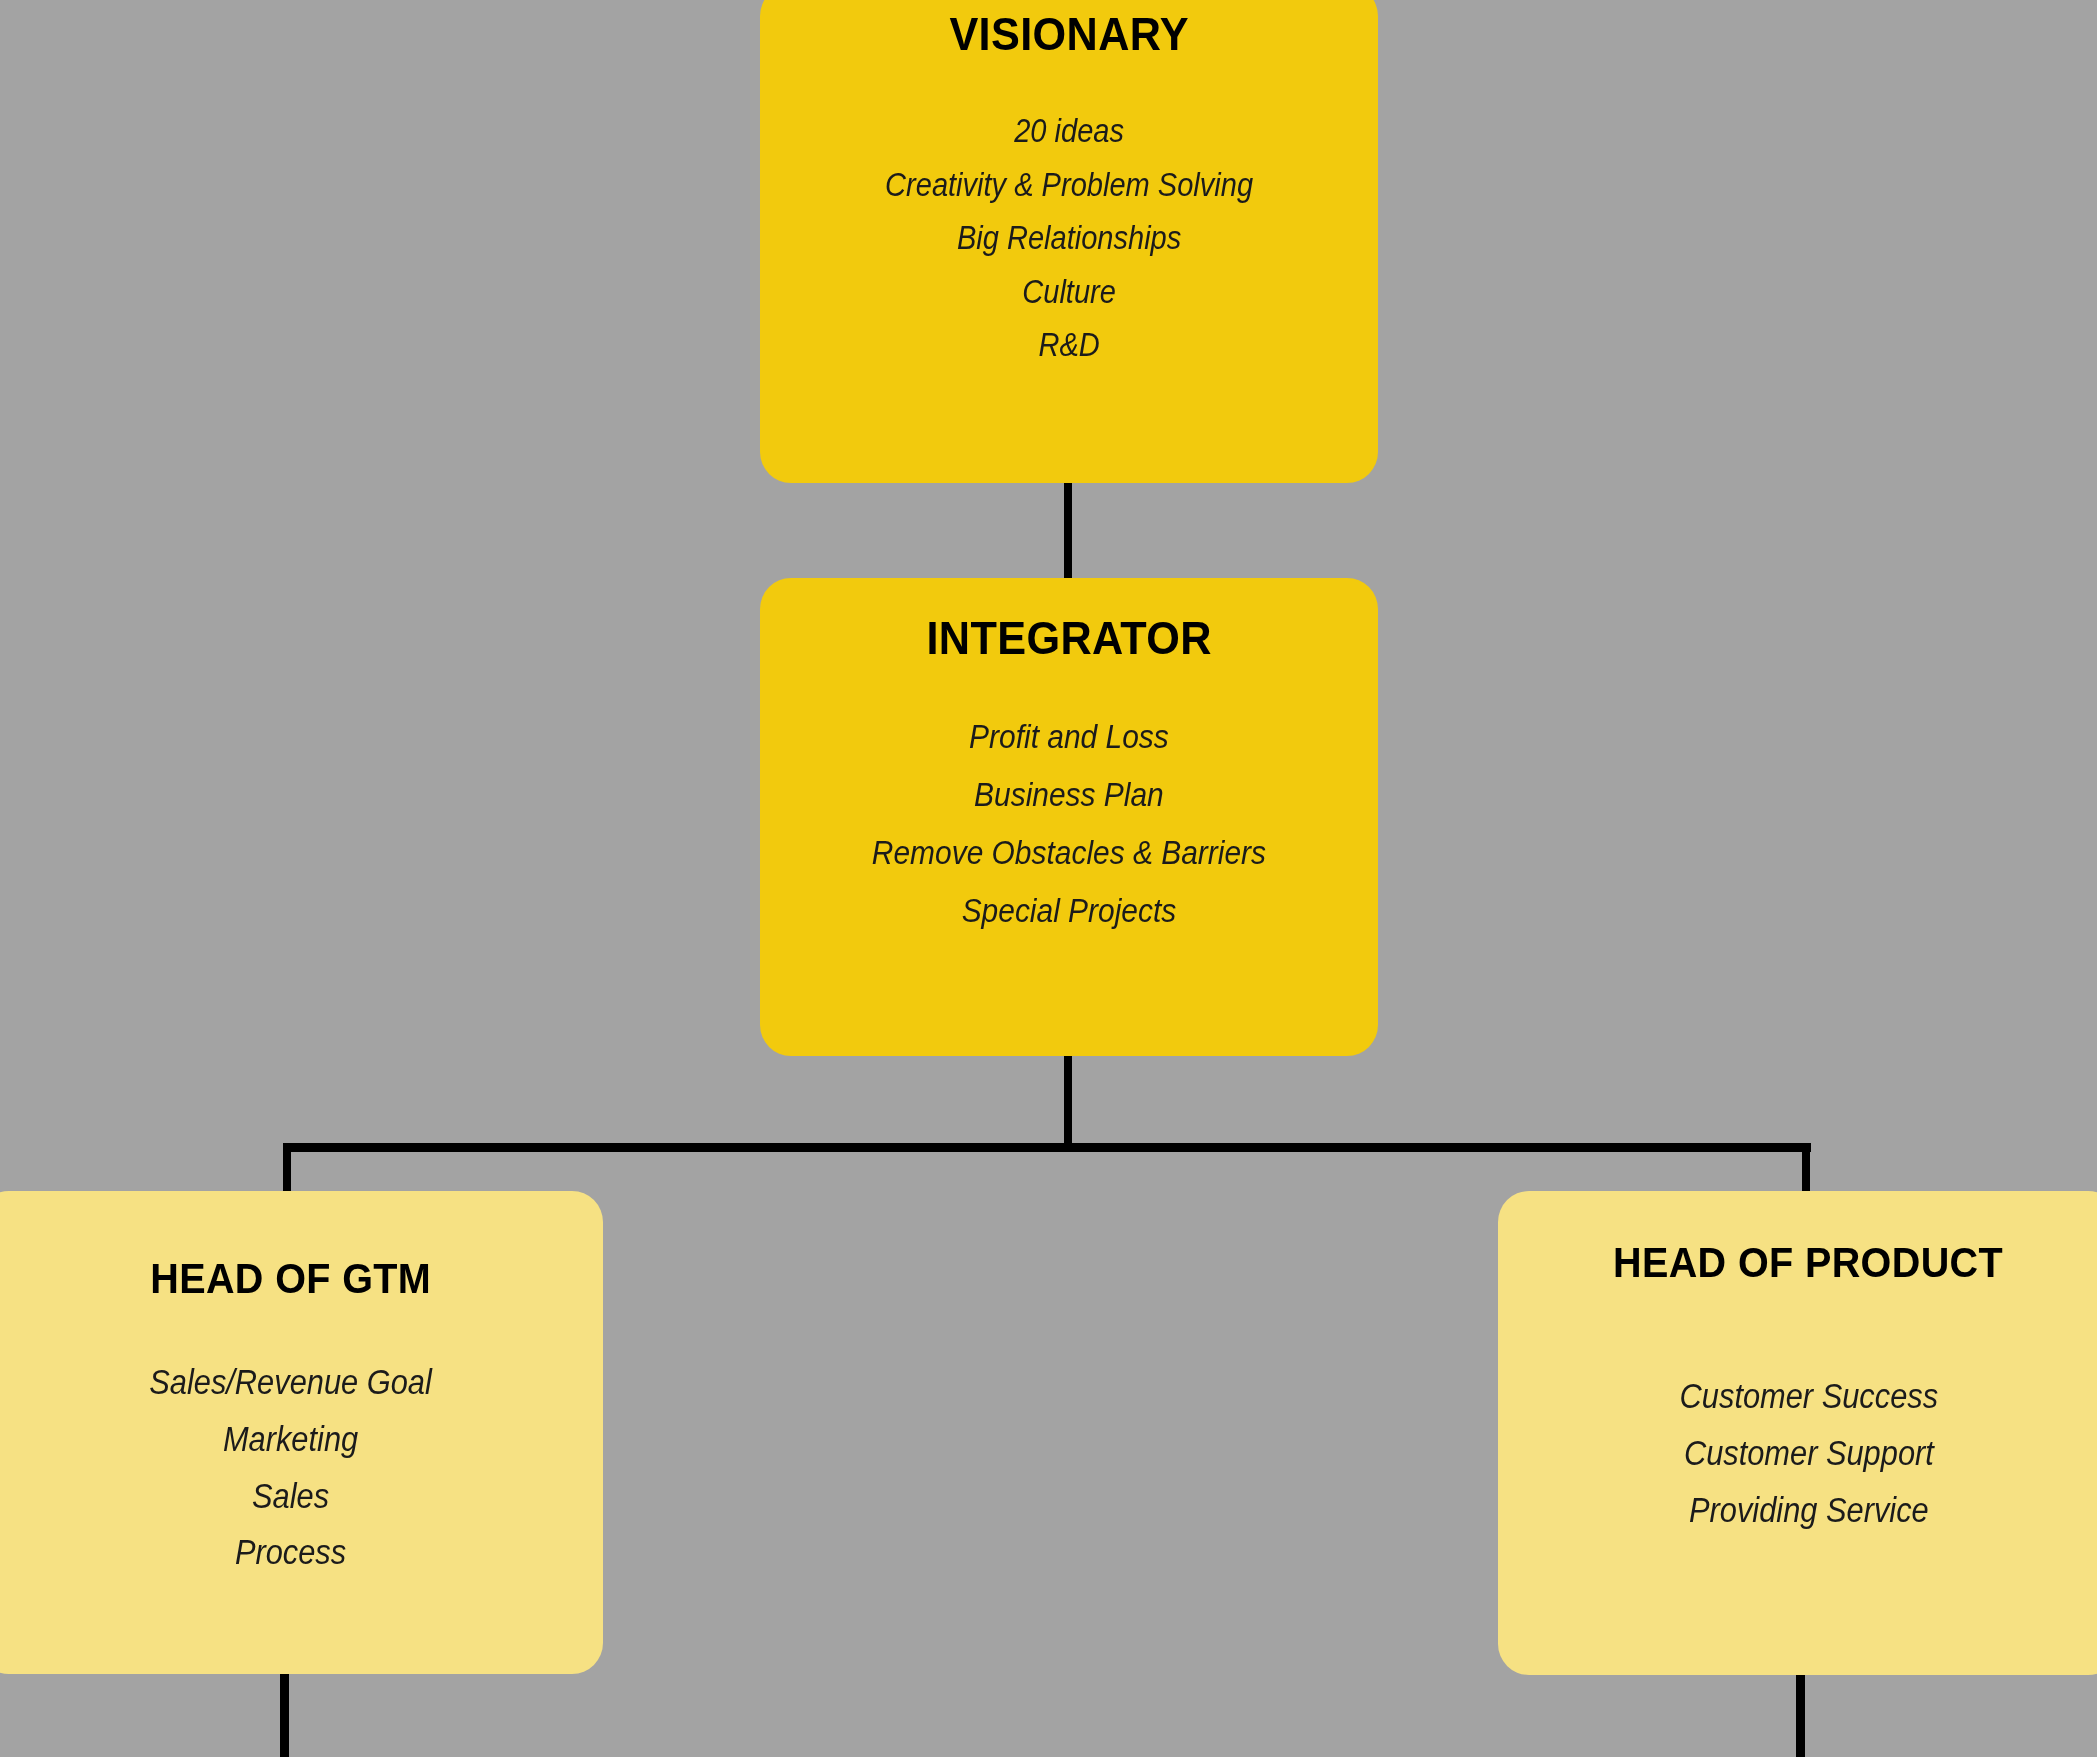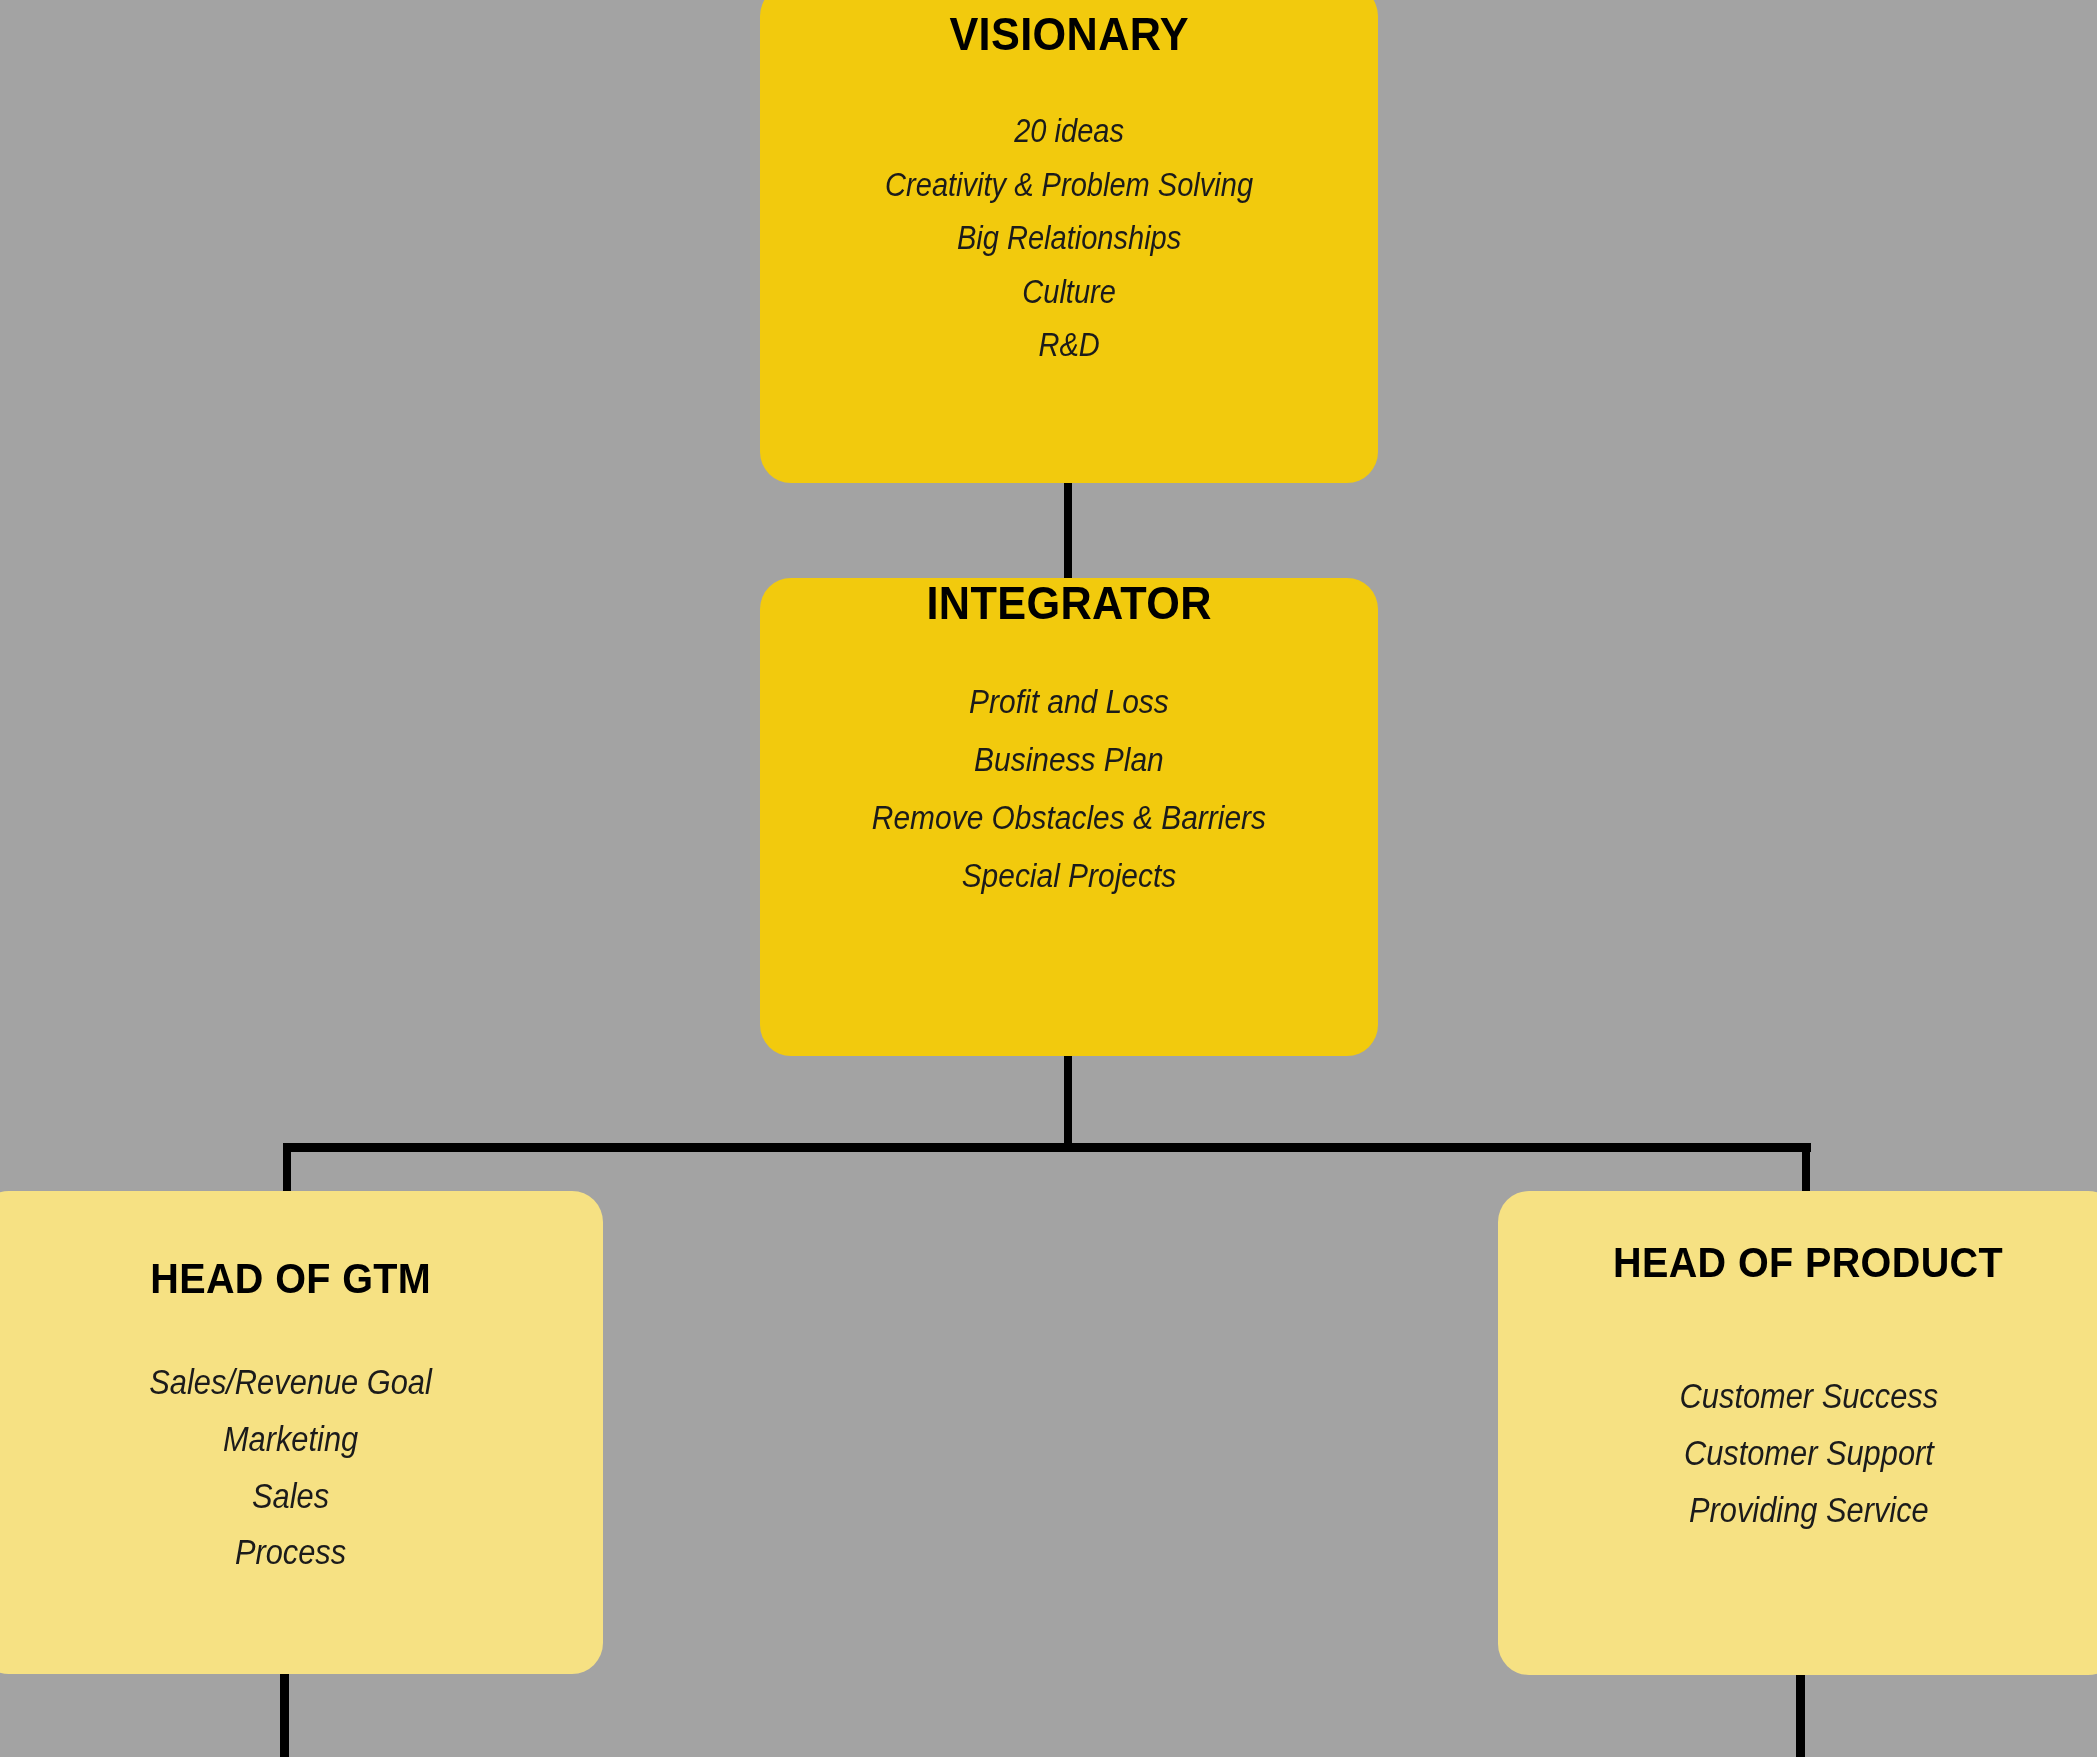--- a/index.html
+++ b/index.html
@@ -126,20 +126,21 @@
   #node-visionary .node-body  { font-size: 33px; margin-top: 46px; }
   #node-visionary .node-body .line { line-height: 1.62; }
 
   
   #node-integrator {
     left: 760px;
     top: 578px;
     width: 618px;
     height: 478px;
     background: #F2CA0D;
+    padding-top: 35px;
   }
   #node-integrator .node-title { font-size: 47px; }
   #node-integrator .node-body  { font-size: 34px; margin-top: 46px; }
   #node-integrator .node-body .line { line-height: 1.70; }
 
   
   #node-head-gtm {
     left: -22px;
     top: 1191px;
     width: 625px;

